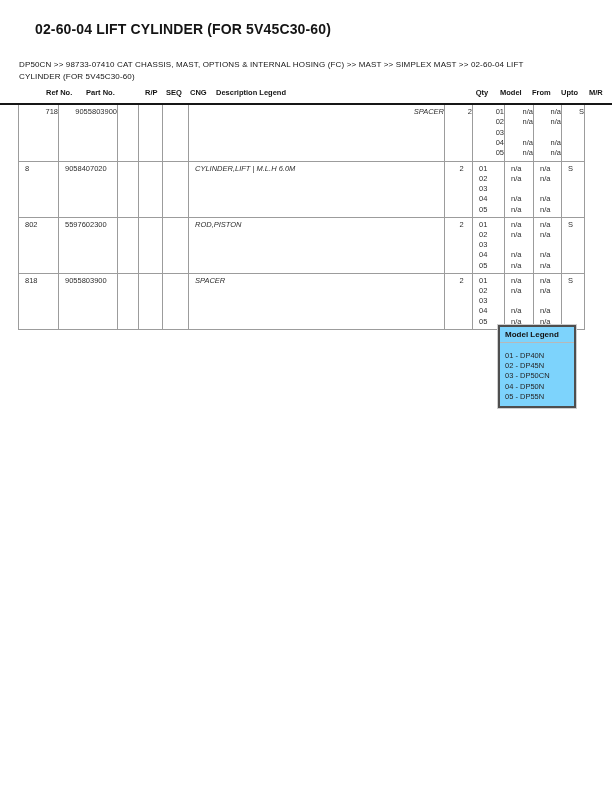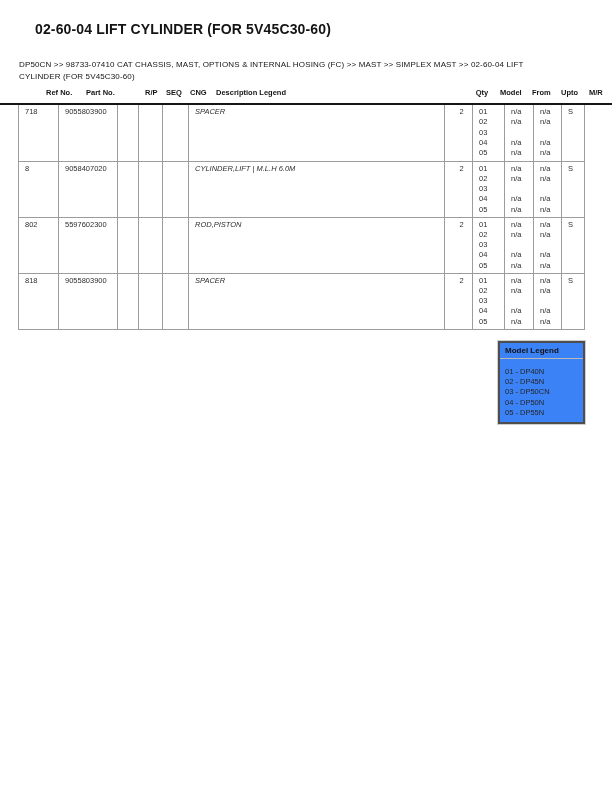--- a/index.html
+++ b/index.html
@@ -19,29 +19,29 @@
   .w-cng{width:26px}.w-desc{width:256px}
   .w-qty{width:28px;text-align:center;padding-left:0;}
   .w-model{width:32px}.w-from{width:29px}.w-upto{width:28px}.w-mr{width:23px}
 
   .thick-rule{position:absolute;left:0;top:103px;width:612px;height:2px;background:#161616;}
 
   table.parts{position:absolute;left:18px;top:105px;width:566px;border-collapse:collapse;
          table-layout:fixed;font-size:7.5px;color:#2e2e2e;}
   table.parts td{border:1px solid #9c9c9c;vertical-align:top;box-sizing:border-box;
          height:56px;padding:2px 0 0 6px;overflow:hidden;white-space:nowrap;}
-  table.parts tr:first-child td{border-top:none;}
+  table.parts tr:first-child td{border-top:none;text-align:right;}
   td.c-desc{padding-left:7px;font-style:italic;}
   td.c-qty{text-align:center;padding-left:0;}
   td.c-model,td.c-from,td.c-upto{padding-left:7px;}
   td.c-mr{padding-left:4px;}
   .ml{height:10.3px;line-height:10.3px;}
 
-  .legend{position:absolute;left:498px;top:341px;width:87px;box-sizing:border-box;
-         background:#3b82f6;border:2px solid #4e4e4e;box-shadow:0 0 0 1px #cfcfcf;}
+  .legend{position:absolute;left:498px;top:325px;width:78px;box-sizing:border-box;
+         background:#7dd3fc;border:2px solid #4e4e4e;box-shadow:0 0 0 1px #cfcfcf;}
   .legend-title{font-size:8px;font-weight:bold;color:#141414;padding:3px 0 3px 5px;
          border-bottom:1px solid #b8b8b8;}
   .legend-items{padding:2px 0 4px 5px;font-size:7.5px;color:#262626;margin-top:6px;}
   .legend-items div{line-height:10.2px;white-space:nowrap;}
 </style>
 </head>
 <body>
 
 <div class="page">
 

